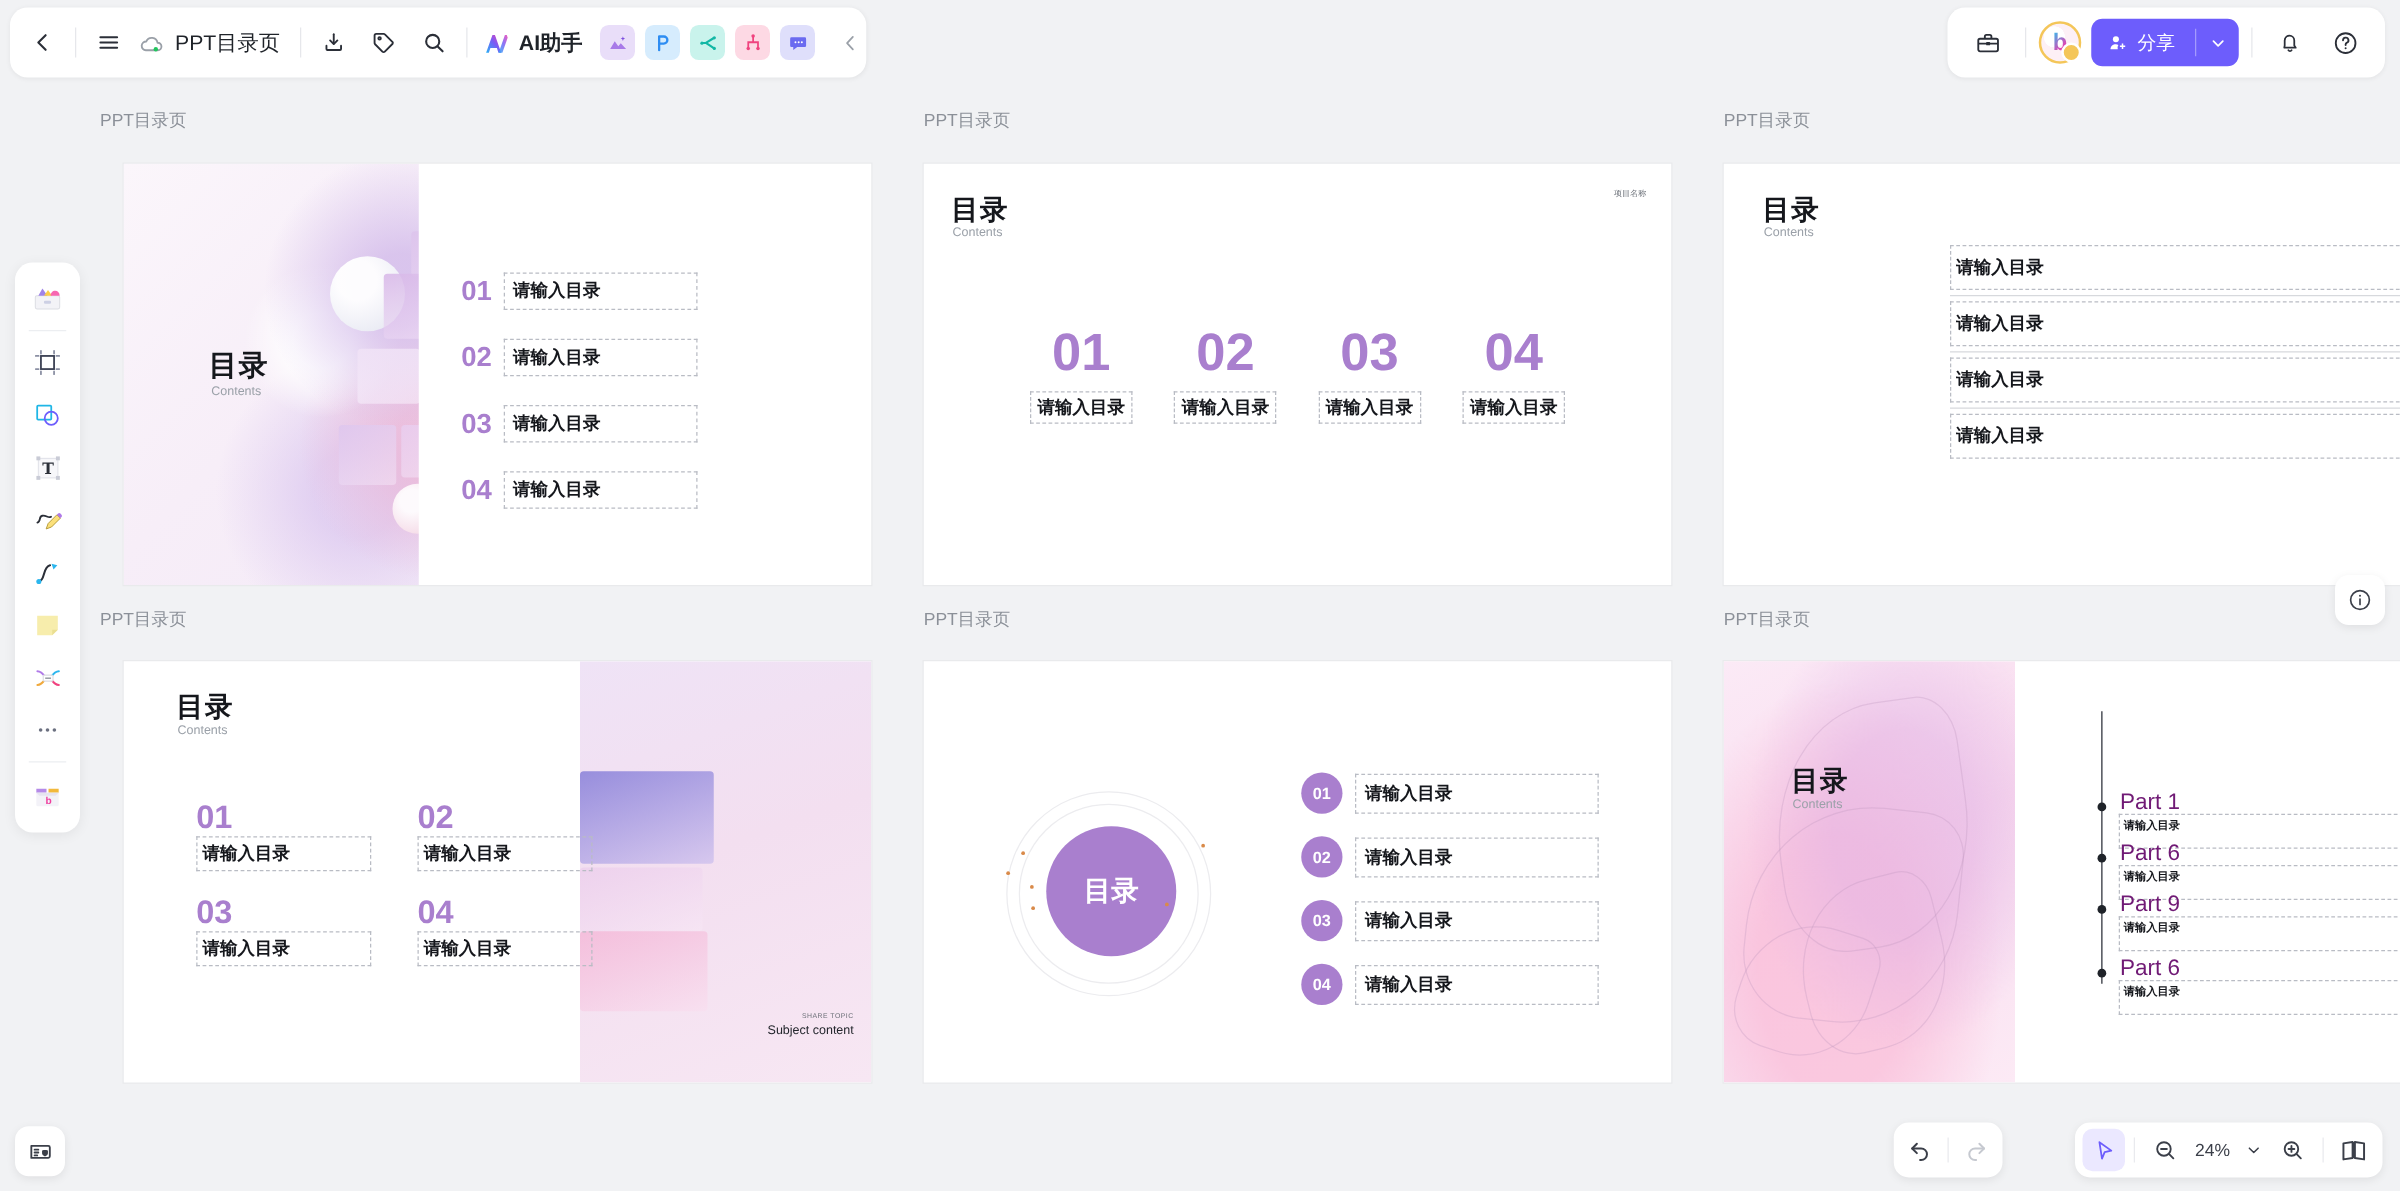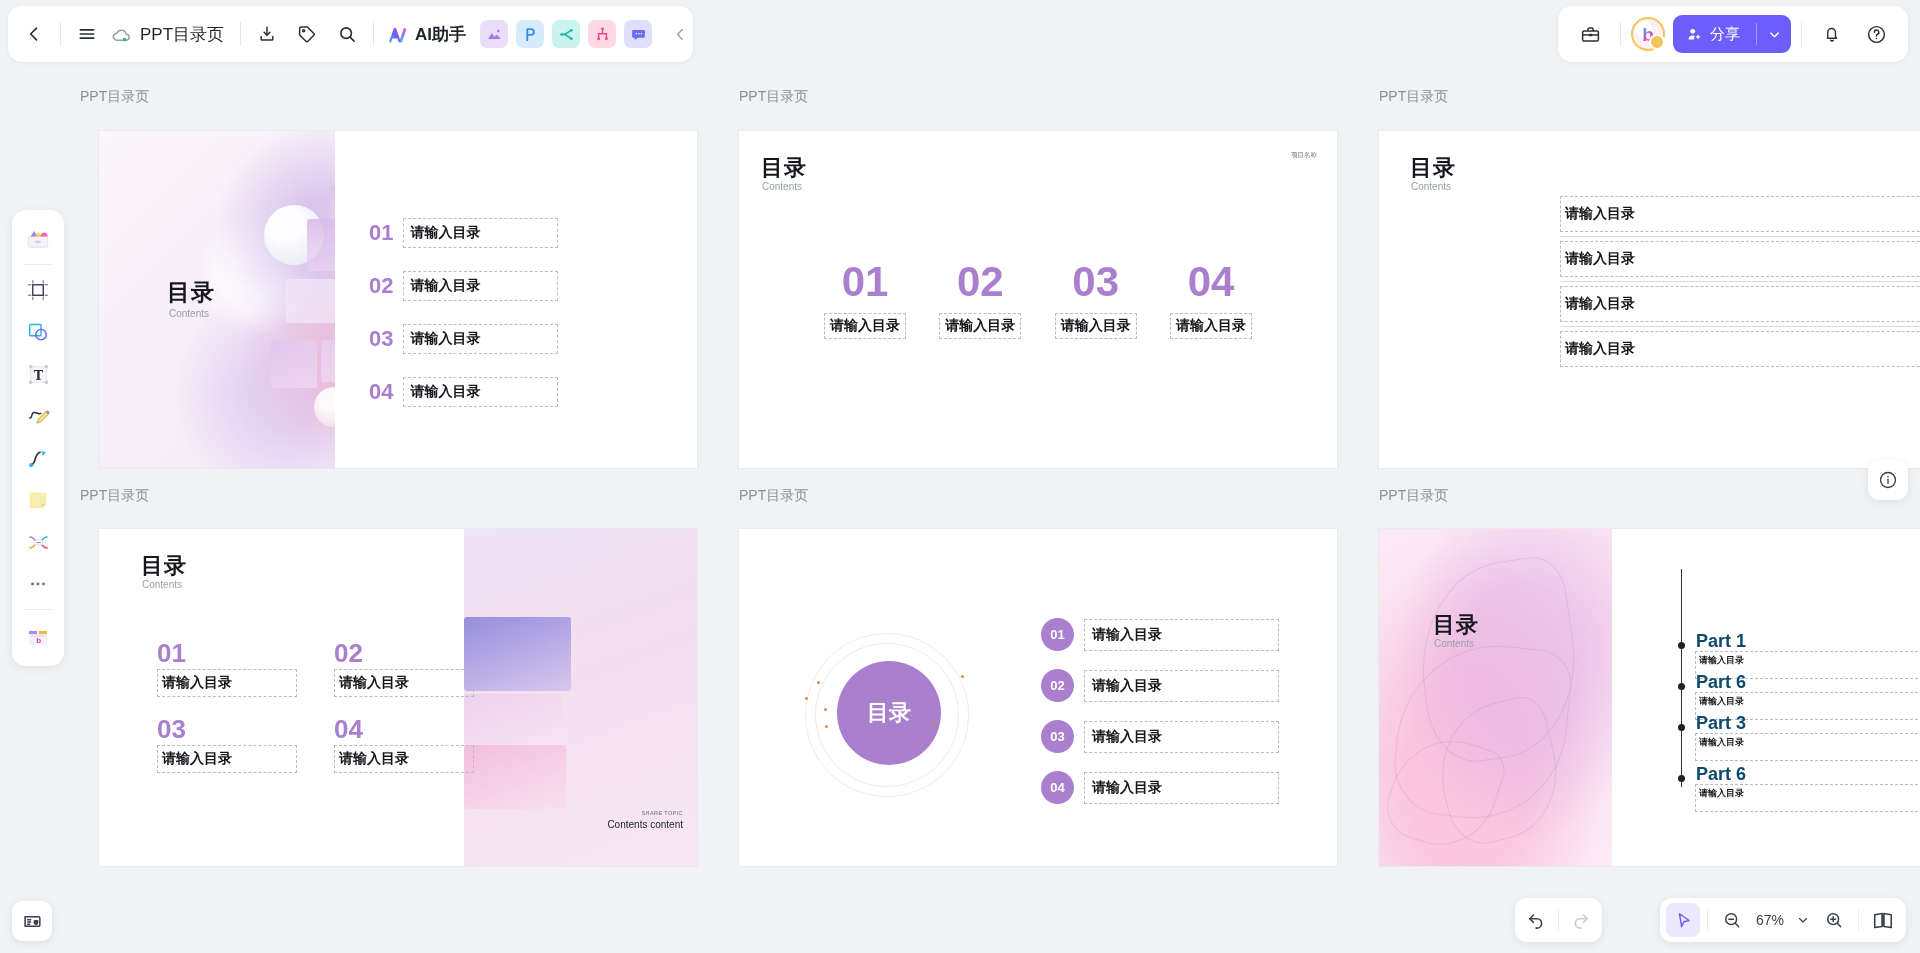--- a/index.html
+++ b/index.html
@@ -178,21 +178,21 @@
     position:absolute;border-radius:50%;background:#a97fce;
     display:flex;align-items:center;justify-content:center;color:#fff;font-weight:bold;
   }
   .ring{ position:absolute;border-radius:50%;border:1px solid #ececef; }
   .numcirc{
     border-radius:50%;background:#a97fce;color:#fff;font-weight:bold;
     display:flex;align-items:center;justify-content:center;flex:none;
   }
   .tl-line{ position:absolute;width:1px;background:#2b2f38; }
   .tl-dot{ position:absolute;width:7px;height:7px;border-radius:50%;background:#1f2329; }
-  .part-t{ color:#0c4a6e; font-weight:bold; }
+  .part-t{ color:#701a75; font-weight:normal; }
   .hr-line{ position:absolute;height:1px;background:#d7d9dd; }
 </style>
 </head>
 <body>
 
 <div id="root">
 
   <div class="canvas">
 
     <div class="card-label" style="left:80px;top:88px;">PPT目录页</div>
@@ -282,21 +282,21 @@
     </div>
 
     <div class="card-label" style="left:80px;top:487px;">PPT目录页</div>
     <div class="slide" style="left:99px;top:529px;width:598px;height:337px;">
       <div class="grad4">
         <div class="cube" style="left:0;top:26%;width:46%;height:22%;background:linear-gradient(160deg,rgba(126,118,214,.78),rgba(186,176,236,.5));"></div>
         <div class="cube" style="left:0;top:49%;width:42%;height:15%;background:linear-gradient(160deg,rgba(236,206,236,.8),rgba(248,232,246,.5));"></div>
         <div class="cube" style="left:0;top:64%;width:44%;height:19%;background:linear-gradient(160deg,rgba(244,178,212,.72),rgba(250,220,238,.45));"></div>
         <div style="position:absolute;right:14px;bottom:36px;text-align:right;">
           <div style="font-size:5.5px;color:#6b6f77;letter-spacing:.4px;">SHARE TOPIC</div>
-          <div style="font-size:10px;color:#23262c;margin-top:3px;">Contents content</div>
+          <div style="font-size:10px;color:#23262c;margin-top:3px;">Subject content</div>
         </div>
       </div>
       <div class="mulu-t" style="position:absolute;left:42px;top:22px;font-size:22px;">目录</div>
       <div class="contents-t" style="position:absolute;left:43px;top:50px;font-size:10px;">Contents</div>
 
       <div style="position:absolute;left:58px;top:111px;">
         <div class="num-p" style="font-size:26px;line-height:1;">01</div>
         <div class="ph txt-b" style="margin-top:3px;width:140px;padding:4px 4px;font-size:14px;">请输入目录</div>
       </div>
       <div style="position:absolute;left:235px;top:111px;">
@@ -363,21 +363,21 @@
         <div class="part-t" style="position:absolute;left:317px;top:102px;font-size:18px;">Part 1</div>
         <div class="ph txt-b" style="position:absolute;left:316px;top:122px;width:238px;height:28px;padding:2px 3px;font-size:9px;">请输入目录</div>
       </div>
       <div>
         <div class="tl-dot" style="left:299px;top:154px;"></div>
         <div class="part-t" style="position:absolute;left:317px;top:143px;font-size:18px;">Part 6</div>
         <div class="ph txt-b" style="position:absolute;left:316px;top:163px;width:238px;height:28px;padding:2px 3px;font-size:9px;">请输入目录</div>
       </div>
       <div>
         <div class="tl-dot" style="left:299px;top:195px;"></div>
-        <div class="part-t" style="position:absolute;left:317px;top:184px;font-size:18px;">Part 3</div>
+        <div class="part-t" style="position:absolute;left:317px;top:184px;font-size:18px;">Part 9</div>
         <div class="ph txt-b" style="position:absolute;left:316px;top:204px;width:238px;height:28px;padding:2px 3px;font-size:9px;">请输入目录</div>
       </div>
       <div>
         <div class="tl-dot" style="left:299px;top:246px;"></div>
         <div class="part-t" style="position:absolute;left:317px;top:235px;font-size:18px;">Part 6</div>
         <div class="ph txt-b" style="position:absolute;left:316px;top:255px;width:238px;height:28px;padding:2px 3px;font-size:9px;">请输入目录</div>
       </div>
     </div>
   </div>
 
@@ -654,21 +654,21 @@
         </svg>
     </div>
     <div class="zb-sep"></div>
     <div class="zb-btn">
       <svg width="20" height="20" viewBox="0 0 24 24" fill="none" stroke="currentColor" stroke-width="1.8" stroke-linecap="round">
           <circle cx="11" cy="11" r="6.5"></circle>
           <line x1="8.2" y1="11" x2="13.8" y2="11"></line>
           <line x1="16" y1="16" x2="20" y2="20"></line>
         </svg>
     </div>
-    <div class="zoom-val">67%</div>
+    <div class="zoom-val">24%</div>
     <div class="zb-btn" style="width:24px;">
       <svg width="14" height="14" viewBox="0 0 24 24" fill="none" stroke="currentColor" stroke-width="2.1" stroke-linecap="round" stroke-linejoin="round">
           <polyline points="6 9.5 12 15.5 18 9.5"></polyline>
         </svg>
     </div>
     <div class="zb-btn">
       <svg width="20" height="20" viewBox="0 0 24 24" fill="none" stroke="currentColor" stroke-width="1.8" stroke-linecap="round">
           <circle cx="11" cy="11" r="6.5"></circle>
           <line x1="8.2" y1="11" x2="13.8" y2="11"></line>
           <line x1="11" y1="8.2" x2="11" y2="13.8"></line>

